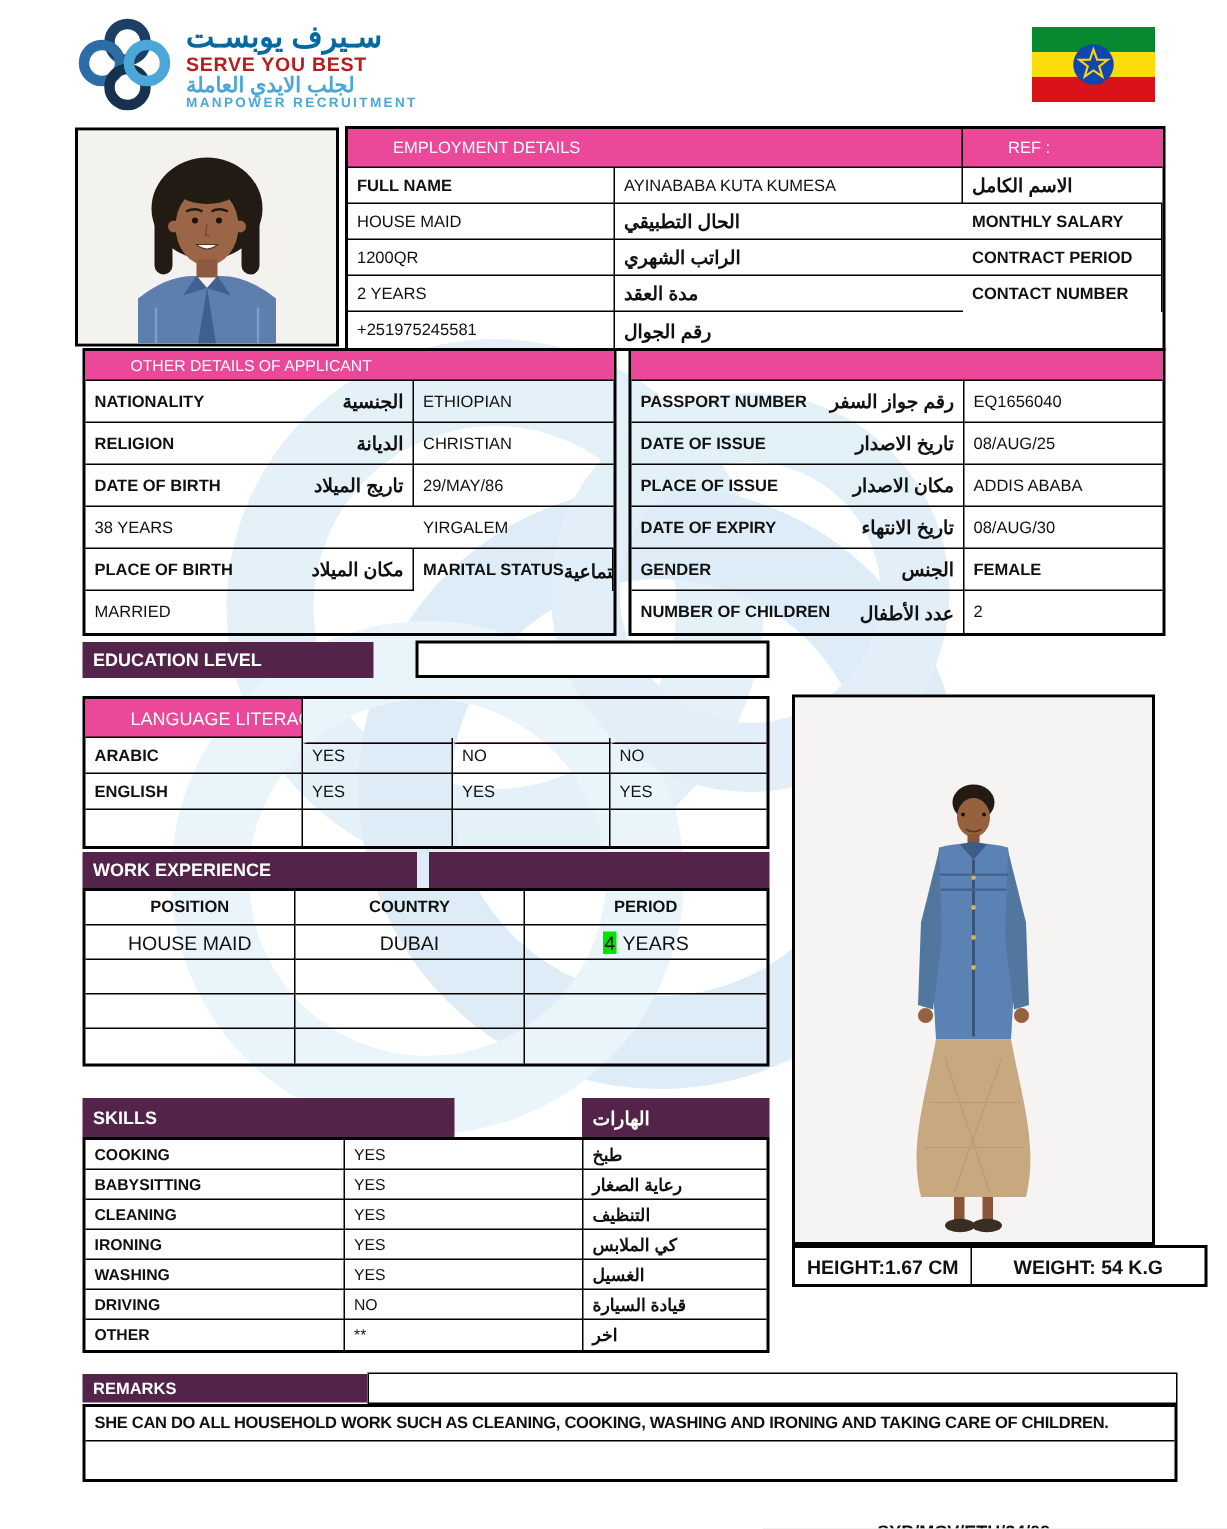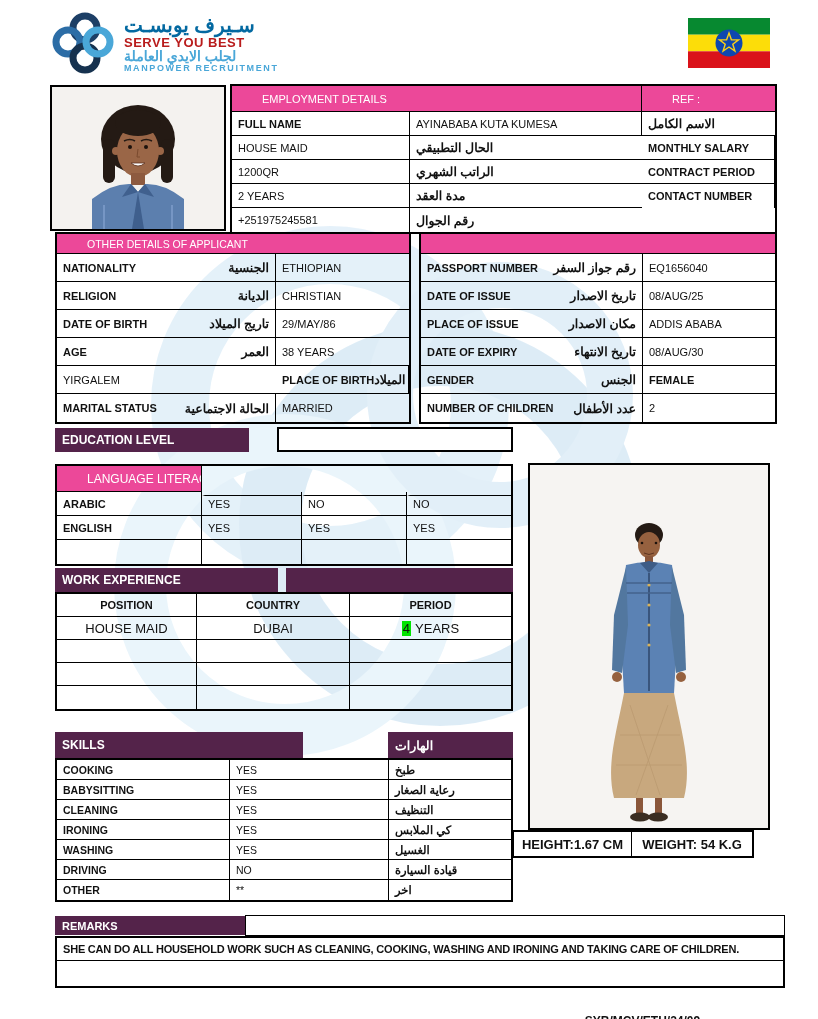--- a/index.html
+++ b/index.html
@@ -151,24 +151,20 @@
       <span class="arb" dir="rtl">الديانة</span>
     </div>
     <div class="c last">CHRISTIAN</div>
 
     <div class="c split">
       <span>DATE OF BIRTH</span>
       <span class="arb" dir="rtl">تاريج الميلاد</span>
     </div>
     <div class="c last">29/MAY/86</div>
 
-    <div class="c split">
-      <span>AGE</span>
-      <span class="arb" dir="rtl">العمر</span>
-    </div>
     <div class="c last">38 YEARS</div>
 
     <div class="c last">YIRGALEM</div>
     <div class="c split">
       <span>PLACE OF BIRTH</span>
       <span class="arb" dir="rtl">مكان الميلاد</span>
     </div>
 
     <div class="c split bot">
       <span>MARITAL STATUS</span>
@@ -326,21 +322,21 @@
       <circle cx="151" cy="212" r="5" fill="#96613f"></circle>
       <path d="M94,228 L144,228 C152,270 162,300 154,333 L84,333 C76,300 86,270 94,228 Z" fill="#c8a87e"></path>
       <path d="M100,240 L130,330 M138,240 L106,330 M90,270 L150,270 M86,300 L152,300" stroke="#b5946b" stroke-width="0.8" opacity="0.7"></path>
       <rect x="106" y="333" width="7" height="16" fill="#8a563a"></rect>
       <rect x="125" y="333" width="7" height="16" fill="#8a563a"></rect>
       <ellipse cx="110" cy="352" rx="10" ry="4.5" fill="#3a2d22"></ellipse>
       <ellipse cx="128" cy="352" rx="10" ry="4.5" fill="#3a2d22"></ellipse>
     </svg>
   </div>
 
-  <div class="gtable" style="left:512px;top:830px;width:242px;grid-template-columns:118px 1fr;grid-template-rows:24px;">
+  <div class="gtable" style="left:528px;top:830px;width:277px;grid-template-columns:118px 1fr;grid-template-rows:24px;">
     <div class="c lbl center bot" style="font-size:13px;">HEIGHT:1.67 CM</div>
     <div class="c lbl center last bot" style="font-size:13px;">WEIGHT: 54 K.G</div>
   </div>
 
   <div class="band" style="left:55px;top:916px;width:190px;height:19px;">REMARKS</div>
   <div class="wbox" style="left:245px;top:915px;width:540px;height:21px;border-width:1.5px;"></div>
 
   <div class="gtable" style="left:55px;top:936px;width:730px;grid-template-columns:1fr;grid-template-rows:23px 25px;">
     <div class="c last remarks-text">SHE CAN DO ALL HOUSEHOLD WORK SUCH AS CLEANING, COOKING, WASHING AND IRONING AND TAKING CARE OF CHILDREN.</div>
     <div class="c last bot"></div>

